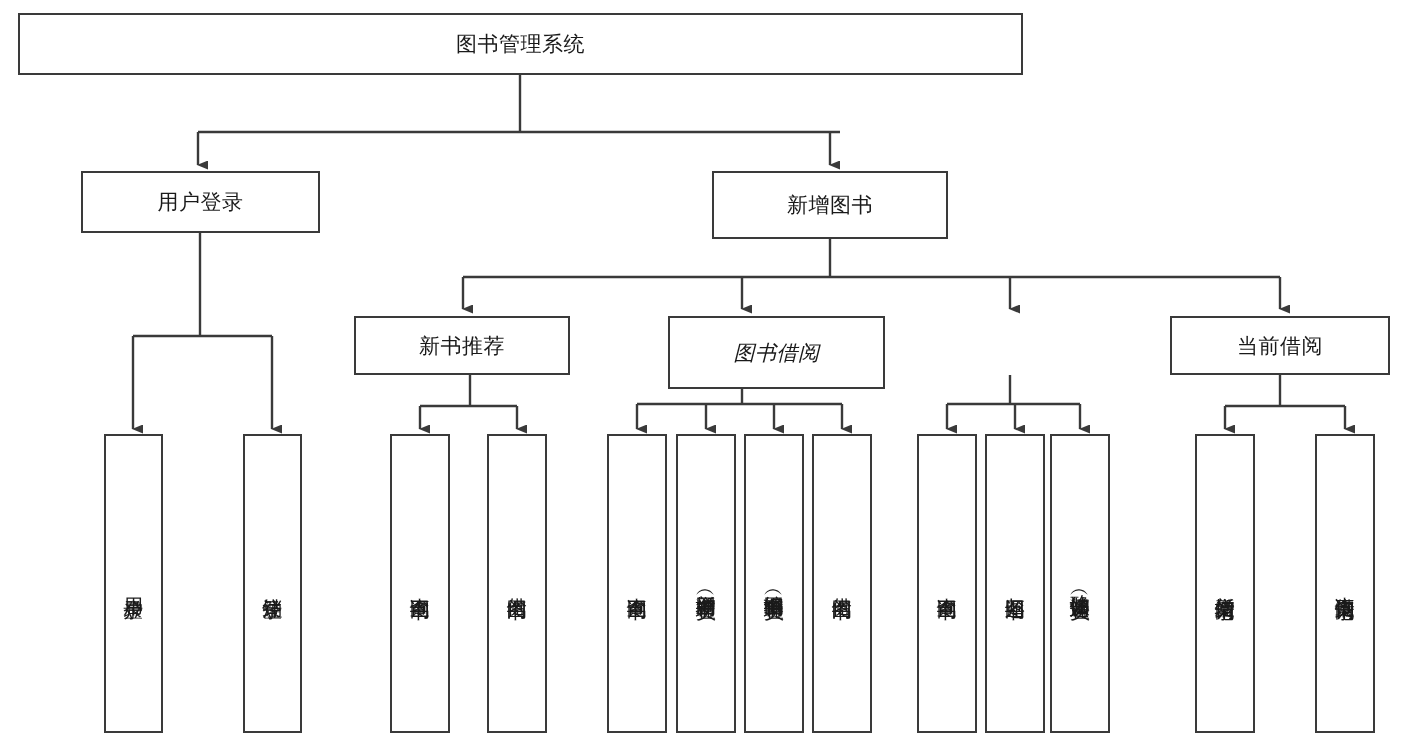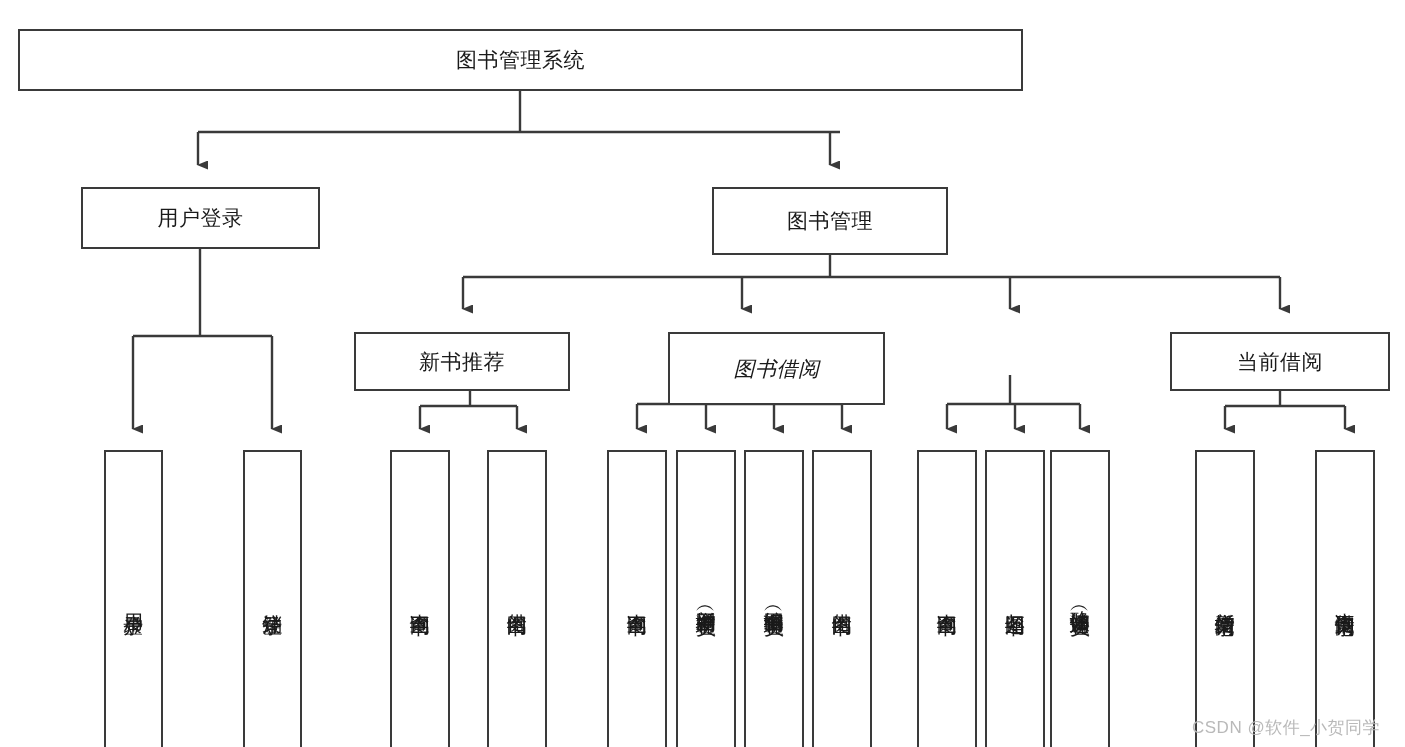--- a/index.html
+++ b/index.html
@@ -27,21 +27,20 @@
   }
   .node-box {
     position: absolute;
     box-sizing: border-box;
     background: #ffffff;
     border: 2px solid #3a3a3a;
     display: flex;
     align-items: center;
     justify-content: center;
     overflow: hidden;
-    margin-top: 16px;
   }
   .node-box.root-box {
     border-width: 2px;
   }
   .node-label-h {
     font-size: 21px;
     color: #1a1a1a;
     line-height: 1.2;
     white-space: nowrap;
     letter-spacing: 0.5px;
@@ -125,21 +124,21 @@
 
   <div class="node-box root-box" style="left:18px; top:13px; width:1005px; height:62px;">
     <span class="node-label-h">图书管理系统</span>
   </div>
 
   <div class="node-box" style="left:81px; top:171px; width:239px; height:62px;">
     <span class="node-label-h">用户登录</span>
   </div>
 
   <div class="node-box" style="left:712px; top:171px; width:236px; height:68px;">
-    <span class="node-label-h">图书管理</span>
+    <span class="node-label-h">新增图书</span>
   </div>
 
   <div class="node-box" style="left:354px; top:316px; width:216px; height:59px;">
     <span class="node-label-h">新书推荐</span>
   </div>
 
   <div class="node-box" style="left:668px; top:316px; width:217px; height:73px;font-style:italic;">
     <span class="node-label-h">图书借阅</span>
   </div>
 
@@ -193,15 +192,14 @@
   </div>
 
   <div class="node-box leaf-box" style="left:1195px; top:434px; width:60px; height:299px;">
     <span class="node-label-v">新增借阅记录</span>
   </div>
 
   <div class="node-box leaf-box" style="left:1315px; top:434px; width:60px; height:299px;">
     <span class="node-label-v">查询借阅记录</span>
   </div>
 
-  <div class="watermark" style="left:1192px; top:716px;">CSDN @软件_小贺同学</div>
 
 </div>
 
 </body></html>

